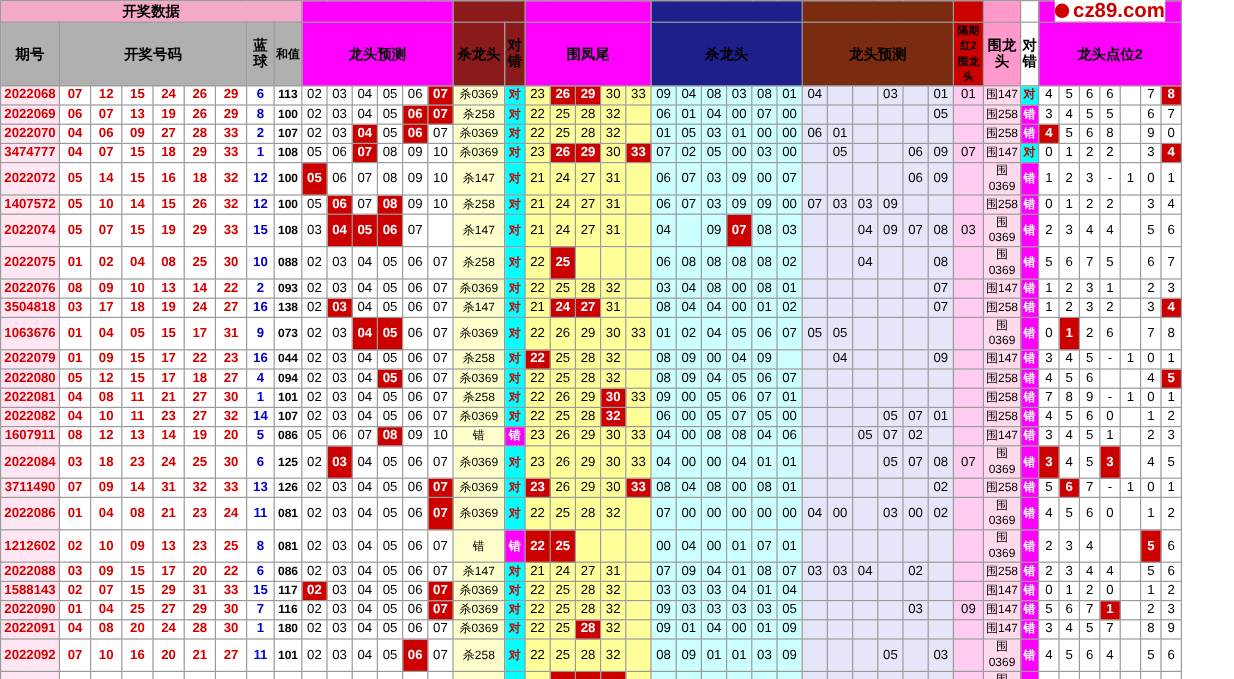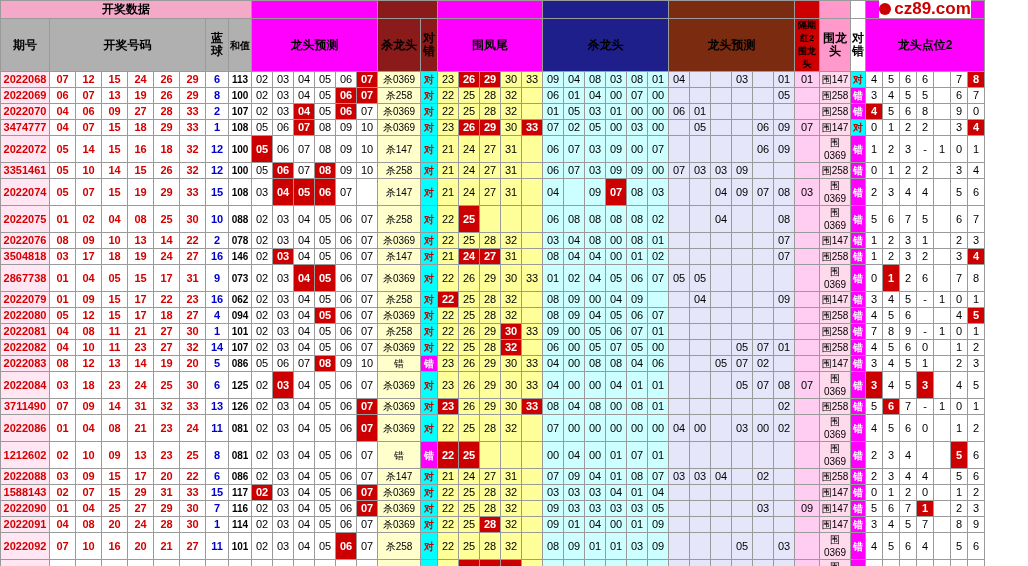--- a/index.html
+++ b/index.html
@@ -297,21 +297,21 @@
           <td class="cuo">错</td>
           <td class="white" style="width:16px">1</td>
           <td class="white" style="width:16px">2</td>
           <td class="white" style="width:16px">3</td>
           <td class="white" style="width:16px">-</td>
           <td class="white" style="width:16px">1</td>
           <td class="white" style="width:16px">0</td>
           <td class="white" style="width:16px">1</td>
         </tr>
         <tr style="height:16px">
-          <td class="issue">3351461</td>
+          <td class="issue">1407572</td>
           <td class="num" style="width:25px">05</td>
           <td class="num" style="width:25px">10</td>
           <td class="num" style="width:25px">14</td>
           <td class="num" style="width:25px">15</td>
           <td class="num" style="width:25px">26</td>
           <td class="num" style="width:25px">32</td>
           <td class="blue">12</td>
           <td class="sum">100</td>
           <td class="white" style="width:20px">05</td>
           <td class="hit" style="width:20px">06</td>
@@ -443,21 +443,21 @@
         </tr>
         <tr style="height:16px">
           <td class="issue">2022076</td>
           <td class="num" style="width:25px">08</td>
           <td class="num" style="width:25px">09</td>
           <td class="num" style="width:25px">10</td>
           <td class="num" style="width:25px">13</td>
           <td class="num" style="width:25px">14</td>
           <td class="num" style="width:25px">22</td>
           <td class="blue">2</td>
-          <td class="sum">078</td>
+          <td class="sum">093</td>
           <td class="white" style="width:20px">02</td>
           <td class="white" style="width:20px">03</td>
           <td class="white" style="width:20px">04</td>
           <td class="white" style="width:20px">05</td>
           <td class="white" style="width:20px">06</td>
           <td class="white" style="width:20px">07</td>
           <td class="kill">杀0369</td>
           <td class="dui">对</td>
           <td class="yellowc" style="width:20px">22</td>
           <td class="yellowc" style="width:20px">25</td>
@@ -489,21 +489,21 @@
         </tr>
         <tr style="height:16px">
           <td class="issue">3504818</td>
           <td class="num" style="width:25px">03</td>
           <td class="num" style="width:25px">17</td>
           <td class="num" style="width:25px">18</td>
           <td class="num" style="width:25px">19</td>
           <td class="num" style="width:25px">24</td>
           <td class="num" style="width:25px">27</td>
           <td class="blue">16</td>
-          <td class="sum">146</td>
+          <td class="sum">138</td>
           <td class="white" style="width:20px">02</td>
           <td class="hit" style="width:20px">03</td>
           <td class="white" style="width:20px">04</td>
           <td class="white" style="width:20px">05</td>
           <td class="white" style="width:20px">06</td>
           <td class="white" style="width:20px">07</td>
           <td class="kill">杀147</td>
           <td class="dui">对</td>
           <td class="yellowc" style="width:20px">21</td>
           <td class="hit" style="width:20px">24</td>
@@ -527,21 +527,21 @@
           <td class="cuo">错</td>
           <td class="white" style="width:16px">1</td>
           <td class="white" style="width:16px">2</td>
           <td class="white" style="width:16px">3</td>
           <td class="white" style="width:16px">2</td>
           <td class="white" style="width:16px"></td>
           <td class="white" style="width:16px">3</td>
           <td class="hit" style="width:16px">4</td>
         </tr>
         <tr style="height:16px">
-          <td class="issue">2867738</td>
+          <td class="issue">1063676</td>
           <td class="num" style="width:25px">01</td>
           <td class="num" style="width:25px">04</td>
           <td class="num" style="width:25px">05</td>
           <td class="num" style="width:25px">15</td>
           <td class="num" style="width:25px">17</td>
           <td class="num" style="width:25px">31</td>
           <td class="blue">9</td>
           <td class="sum">073</td>
           <td class="white" style="width:20px">02</td>
           <td class="white" style="width:20px">03</td>
@@ -581,21 +581,21 @@
         </tr>
         <tr style="height:16px">
           <td class="issue">2022079</td>
           <td class="num" style="width:25px">01</td>
           <td class="num" style="width:25px">09</td>
           <td class="num" style="width:25px">15</td>
           <td class="num" style="width:25px">17</td>
           <td class="num" style="width:25px">22</td>
           <td class="num" style="width:25px">23</td>
           <td class="blue">16</td>
-          <td class="sum">062</td>
+          <td class="sum">044</td>
           <td class="white" style="width:20px">02</td>
           <td class="white" style="width:20px">03</td>
           <td class="white" style="width:20px">04</td>
           <td class="white" style="width:20px">05</td>
           <td class="white" style="width:20px">06</td>
           <td class="white" style="width:20px">07</td>
           <td class="kill">杀258</td>
           <td class="dui">对</td>
           <td class="hit" style="width:20px">22</td>
           <td class="yellowc" style="width:20px">25</td>
@@ -757,21 +757,21 @@
           <td class="cuo">错</td>
           <td class="white" style="width:16px">4</td>
           <td class="white" style="width:16px">5</td>
           <td class="white" style="width:16px">6</td>
           <td class="white" style="width:16px">0</td>
           <td class="white" style="width:16px"></td>
           <td class="white" style="width:16px">1</td>
           <td class="white" style="width:16px">2</td>
         </tr>
         <tr style="height:16px">
-          <td class="issue">2022083</td>
+          <td class="issue">1607911</td>
           <td class="num" style="width:25px">08</td>
           <td class="num" style="width:25px">12</td>
           <td class="num" style="width:25px">13</td>
           <td class="num" style="width:25px">14</td>
           <td class="num" style="width:25px">19</td>
           <td class="num" style="width:25px">20</td>
           <td class="blue">5</td>
           <td class="sum">086</td>
           <td class="white" style="width:20px">05</td>
           <td class="white" style="width:20px">06</td>
@@ -1133,21 +1133,21 @@
         </tr>
         <tr style="height:16px">
           <td class="issue">2022091</td>
           <td class="num" style="width:25px">04</td>
           <td class="num" style="width:25px">08</td>
           <td class="num" style="width:25px">20</td>
           <td class="num" style="width:25px">24</td>
           <td class="num" style="width:25px">28</td>
           <td class="num" style="width:25px">30</td>
           <td class="blue">1</td>
-          <td class="sum">114</td>
+          <td class="sum">180</td>
           <td class="white" style="width:20px">02</td>
           <td class="white" style="width:20px">03</td>
           <td class="white" style="width:20px">04</td>
           <td class="white" style="width:20px">05</td>
           <td class="white" style="width:20px">06</td>
           <td class="white" style="width:20px">07</td>
           <td class="kill">杀0369</td>
           <td class="dui">对</td>
           <td class="yellowc" style="width:20px">22</td>
           <td class="yellowc" style="width:20px">25</td>

